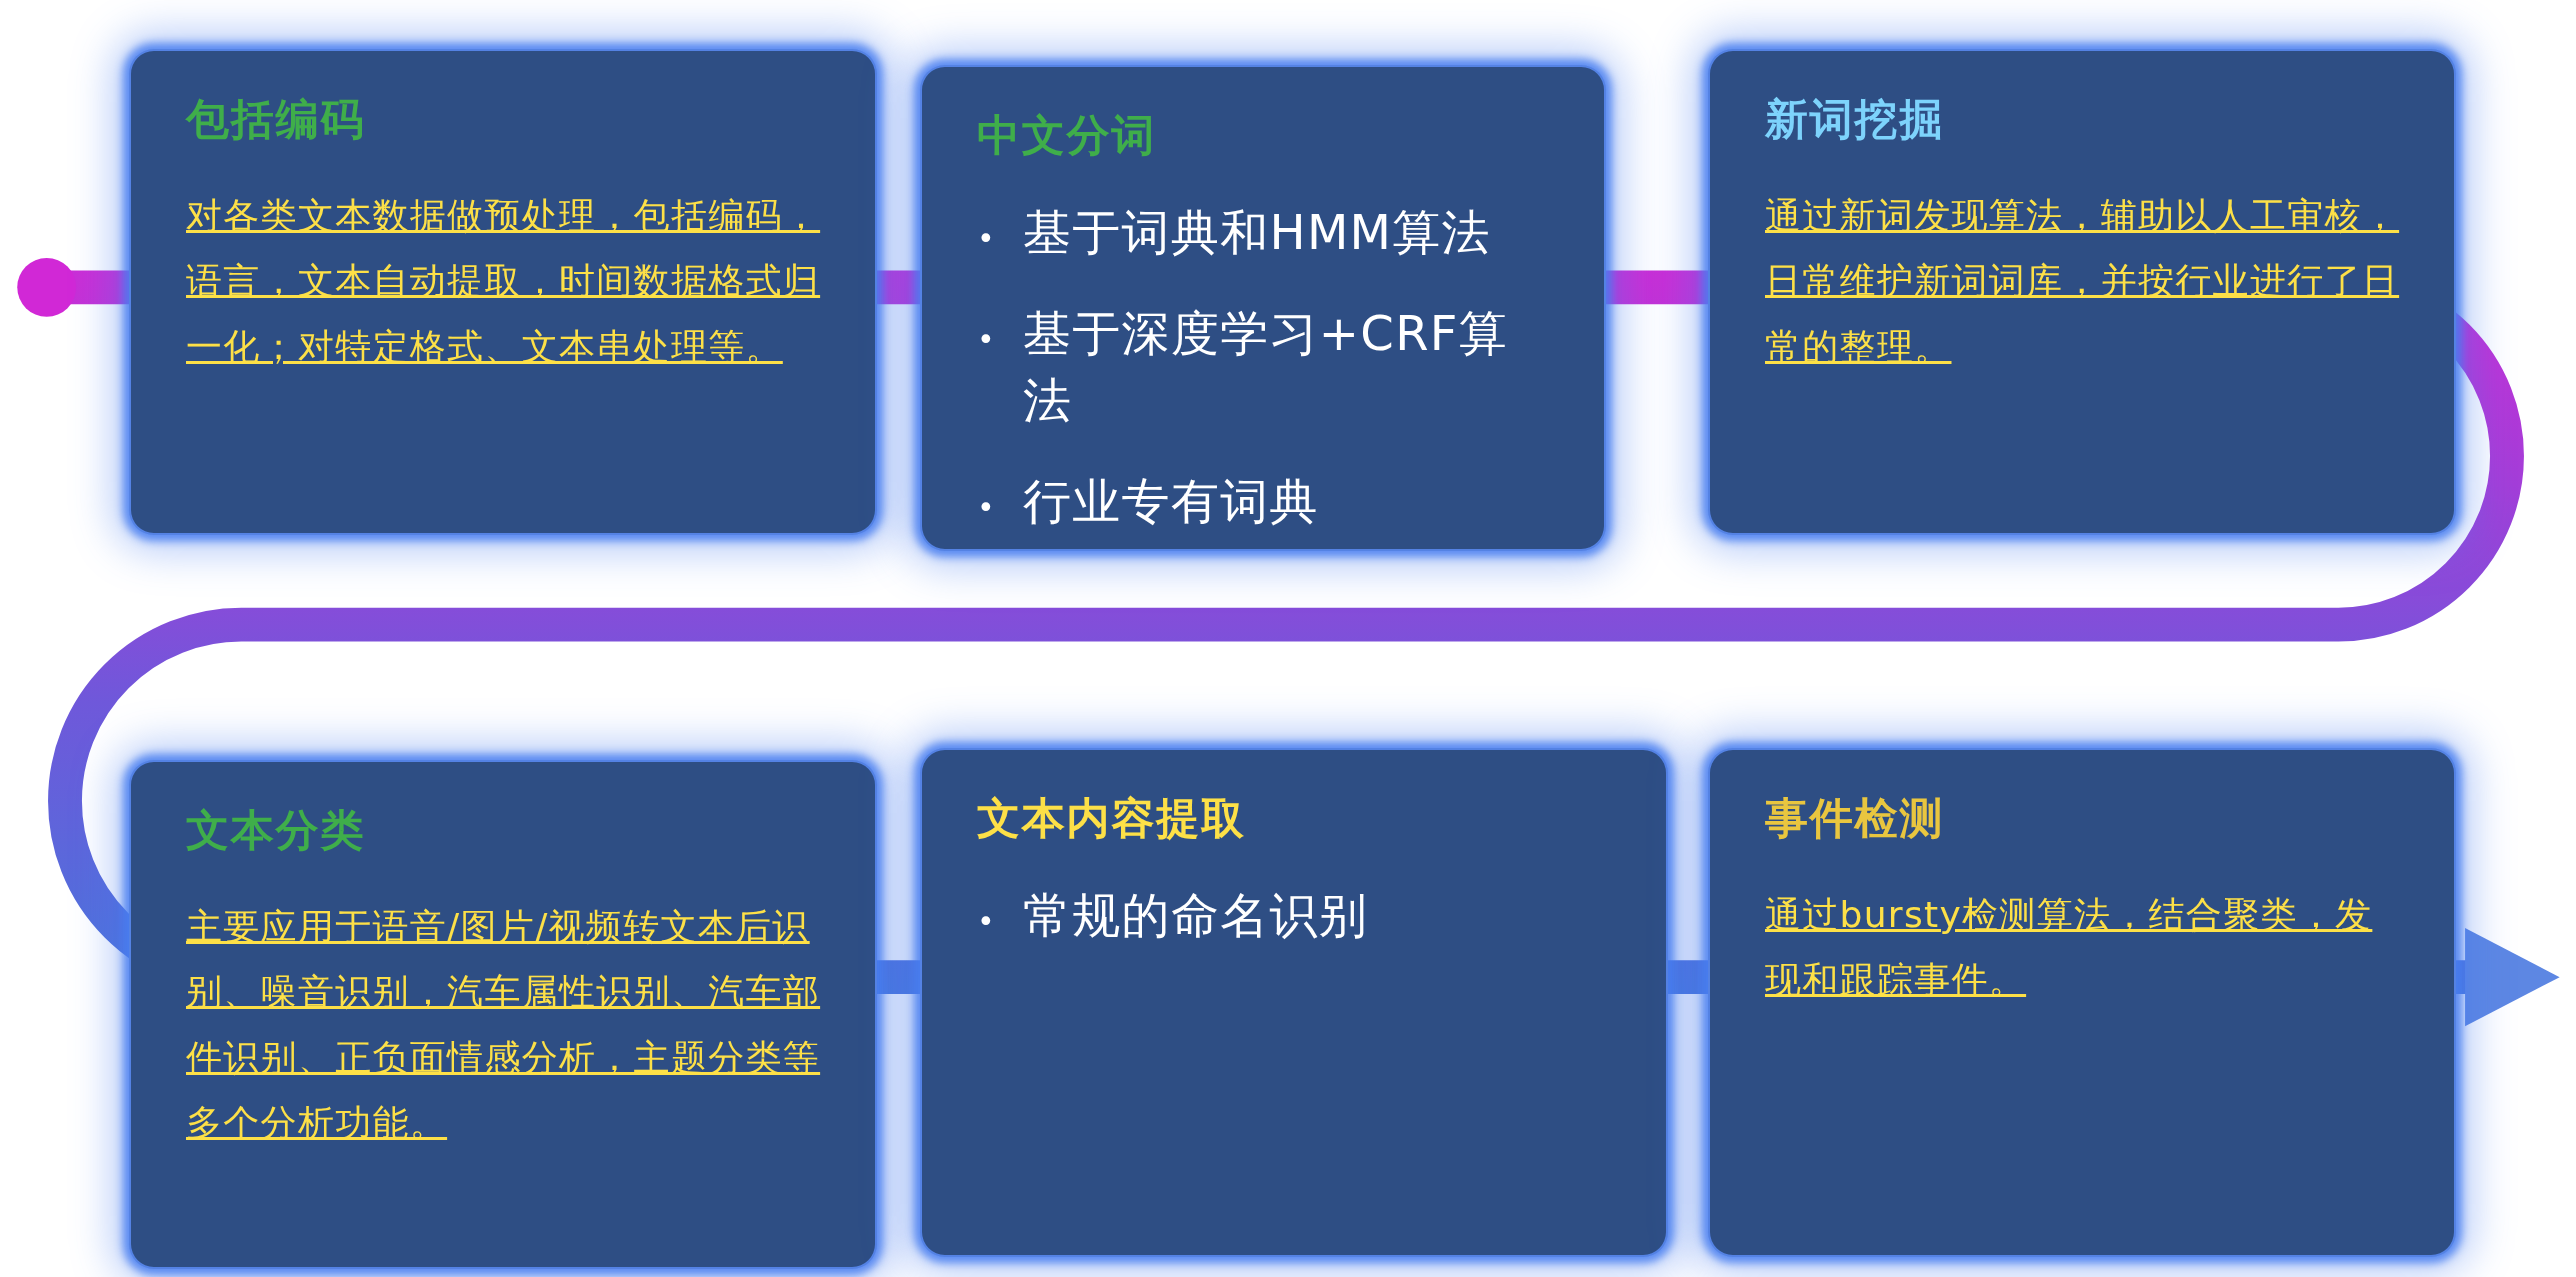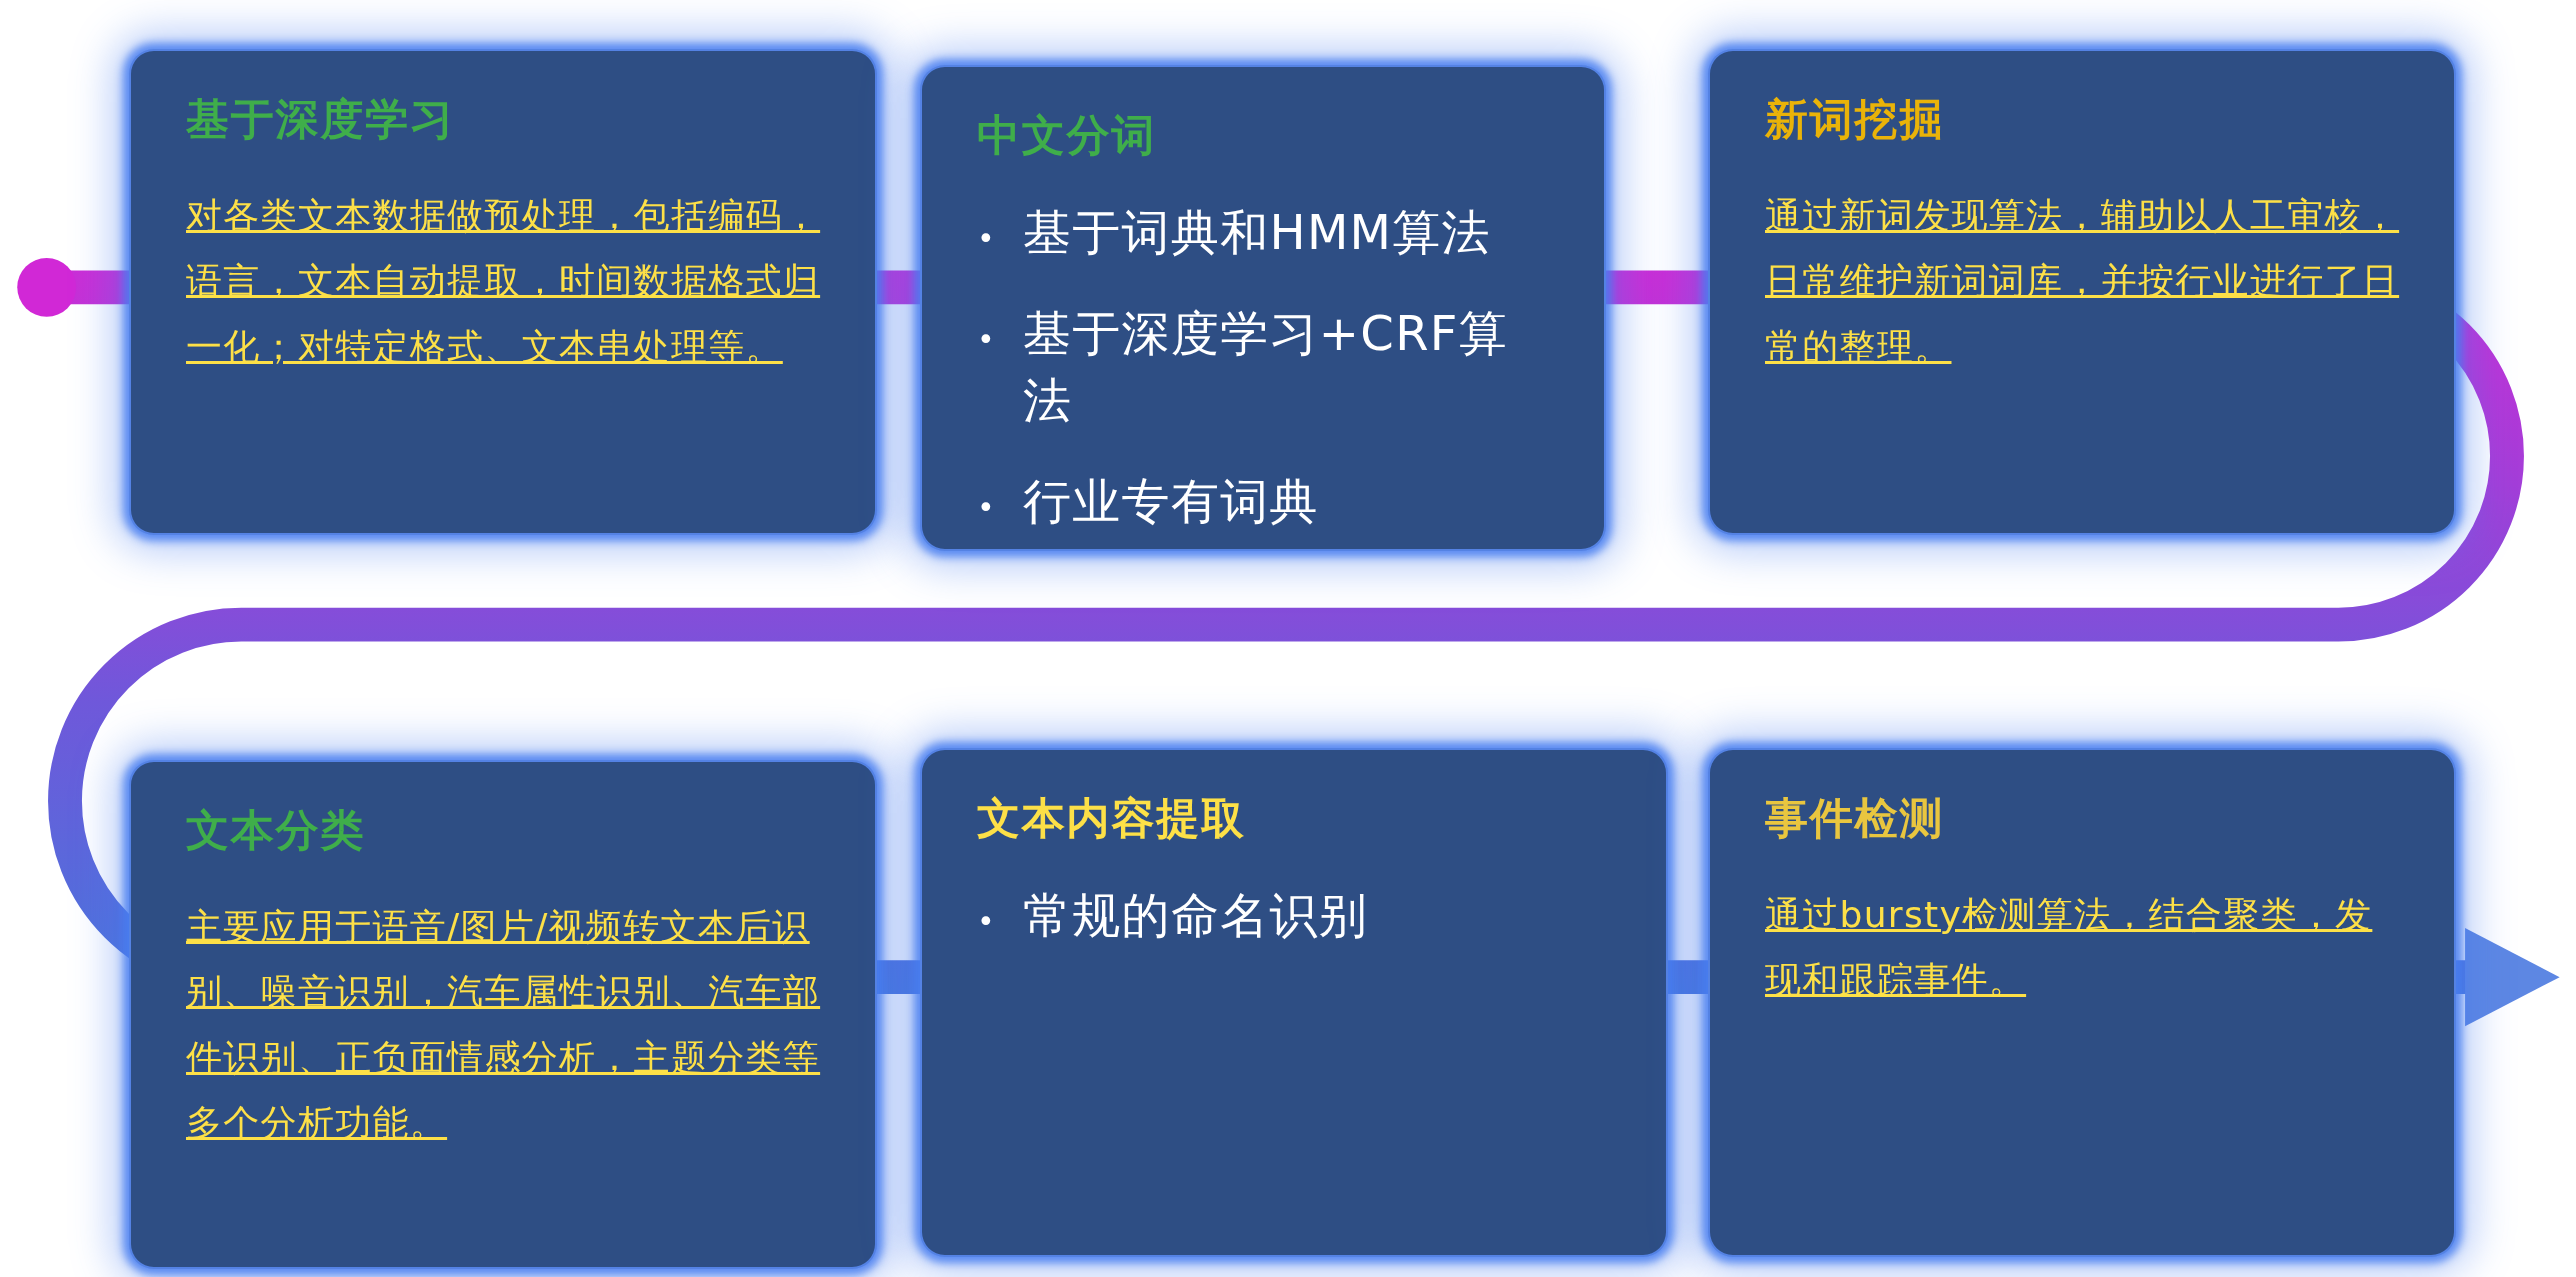--- a/index.html
+++ b/index.html
@@ -92,21 +92,21 @@
         <stop offset="0.6" stop-color="#6f58da"></stop>
         <stop offset="1" stop-color="#4a75dc"></stop>
       </linearGradient>
     </defs>
     <path d="M 52 322 L 2620 322 A 189 189 0 0 1 2620 700 L 270 700 A 197.5 197.5 0 0 0 270 1095 L 2775 1095" fill="none" stroke="url(#flowGrad)" stroke-linecap="round" stroke-width="38"></path>
     <circle cx="52" cy="322" r="33" fill="#d128d6"></circle>
     <polygon points="2762,1040 2762,1150 2868,1095" fill="#5d87e3"></polygon>
   </svg>
 
   <section class="card c1">
-    <h2 class="card-title" style="color: rgb(63, 174, 74);">基于深度学习</h2>
+    <h2 class="card-title" style="color: rgb(63, 174, 74);">包括编码</h2>
     <p class="card-body">对各类文本数据做预处理，包括编码，语言，文本自动提取，时间数据格式归一化；对特定格式、文本串处理等。</p>
   </section>
 
   <section class="card c2">
     <h2 class="card-title" style="color: rgb(63, 174, 74);">中文分词</h2>
     <ul class="card-bullets">
       <li>
         <span class="bullet-dot"></span>
         <span>基于词典和HMM算法</span>
       </li>
@@ -115,21 +115,21 @@
         <span>基于深度学习+CRF算法</span>
       </li>
       <li>
         <span class="bullet-dot"></span>
         <span>行业专有词典</span>
       </li>
     </ul>
   </section>
 
   <section class="card c3">
-    <h2 class="card-title" style="color: #eab308;">新词挖掘</h2>
+    <h2 class="card-title" style="color: #7dd3fc;">新词挖掘</h2>
     <p class="card-body">通过新词发现算法，辅助以人工审核，日常维护新词词库，并按行业进行了日常的整理。</p>
   </section>
 
   <section class="card c4">
     <h2 class="card-title" style="color: rgb(63, 174, 74);">文本分类</h2>
     <p class="card-body">主要应用于语音/图片/视频转文本后识别、噪音识别，汽车属性识别、汽车部件识别、正负面情感分析，主题分类等多个分析功能。</p>
   </section>
 
   <section class="card c5">
     <h2 class="card-title" style="color: #fde047;">文本内容提取</h2>

